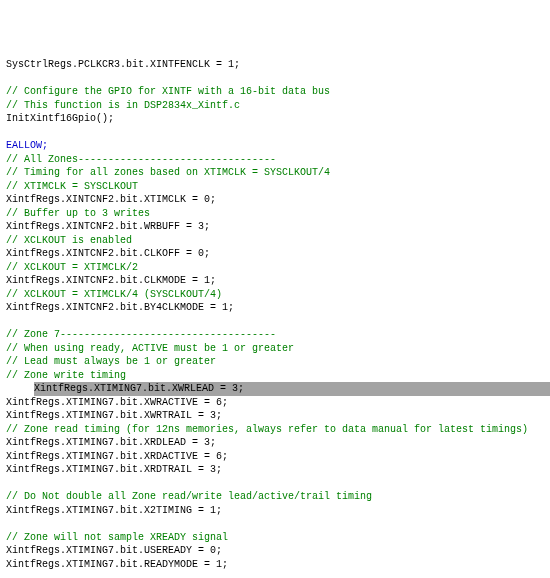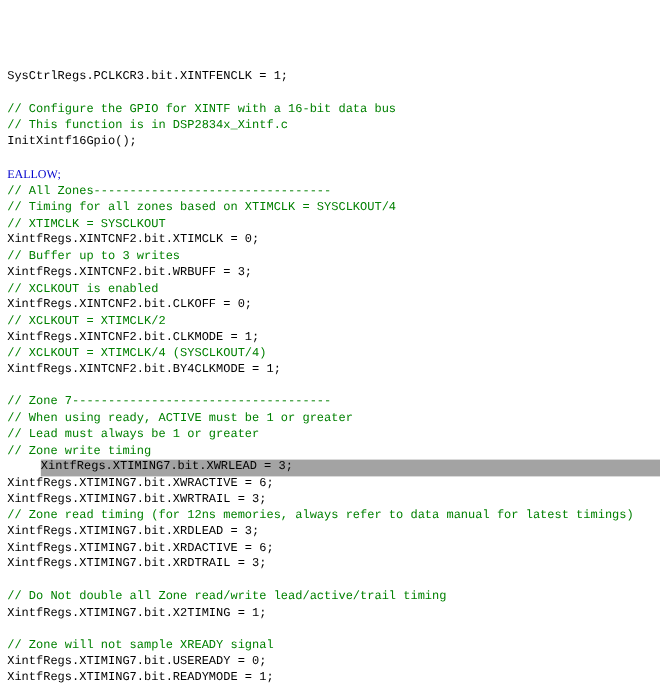--- a/index.html
+++ b/index.html
@@ -9,21 +9,21 @@
     font-family: "Courier New", Courier, monospace;
     font-size: 10px;
     line-height: 1.35;
     color: #000000;
     white-space: pre;
     width: 550px;
     box-sizing: border-box;
   }
   .code-line { display: block; }
   .comment { color: #008000; }
-  .keyword { color: #0000cc; font-family: Liberation Serif, serif; }
+  .keyword { color: #0000cc; }
   .hl { background: #a3a3a3; display: inline-block; width: 100%; margin-left: 28px; }
 </style>
 </head>
 <body>
 
 
 
 <div id="code-block"><span class="code-line"><span>SysCtrlRegs.PCLKCR3.bit.XINTFENCLK = 1;</span></span><span class="code-line"><span> </span></span><span class="code-line"><span class="comment">// Configure the GPIO for XINTF with a 16-bit data bus</span></span><span class="code-line"><span class="comment">// This function is in DSP2834x_Xintf.c</span></span><span class="code-line"><span>InitXintf16Gpio();</span></span><span class="code-line"><span> </span></span><span class="code-line"><span class="keyword">EALLOW;</span></span><span class="code-line"><span class="comment">// All Zones---------------------------------</span></span><span class="code-line"><span class="comment">// Timing for all zones based on XTIMCLK = SYSCLKOUT/4</span></span><span class="code-line"><span class="comment">// XTIMCLK = SYSCLKOUT</span></span><span class="code-line"><span>XintfRegs.XINTCNF2.bit.XTIMCLK = 0;</span></span><span class="code-line"><span class="comment">// Buffer up to 3 writes</span></span><span class="code-line"><span>XintfRegs.XINTCNF2.bit.WRBUFF = 3;</span></span><span class="code-line"><span class="comment">// XCLKOUT is enabled</span></span><span class="code-line"><span>XintfRegs.XINTCNF2.bit.CLKOFF = 0;</span></span><span class="code-line"><span class="comment">// XCLKOUT = XTIMCLK/2</span></span><span class="code-line"><span>XintfRegs.XINTCNF2.bit.CLKMODE = 1;</span></span><span class="code-line"><span class="comment">// XCLKOUT = XTIMCLK/4 (SYSCLKOUT/4)</span></span><span class="code-line"><span>XintfRegs.XINTCNF2.bit.BY4CLKMODE = 1;</span></span><span class="code-line"><span> </span></span><span class="code-line"><span class="comment">// Zone 7------------------------------------</span></span><span class="code-line"><span class="comment">// When using ready, ACTIVE must be 1 or greater</span></span><span class="code-line"><span class="comment">// Lead must always be 1 or greater</span></span><span class="code-line"><span class="comment">// Zone write timing</span></span><span class="code-line hl"><span>XintfRegs.XTIMING7.bit.XWRLEAD = 3;</span></span><span class="code-line"><span>XintfRegs.XTIMING7.bit.XWRACTIVE = 6;</span></span><span class="code-line"><span>XintfRegs.XTIMING7.bit.XWRTRAIL = 3;</span></span><span class="code-line"><span class="comment">// Zone read timing (for 12ns memories, always refer to data manual for latest timings)</span></span><span class="code-line"><span>XintfRegs.XTIMING7.bit.XRDLEAD = 3;</span></span><span class="code-line"><span>XintfRegs.XTIMING7.bit.XRDACTIVE = 6;</span></span><span class="code-line"><span>XintfRegs.XTIMING7.bit.XRDTRAIL = 3;</span></span><span class="code-line"><span> </span></span><span class="code-line"><span class="comment">// Do Not double all Zone read/write lead/active/trail timing</span></span><span class="code-line"><span>XintfRegs.XTIMING7.bit.X2TIMING = 1;</span></span><span class="code-line"><span> </span></span><span class="code-line"><span class="comment">// Zone will not sample XREADY signal</span></span><span class="code-line"><span>XintfRegs.XTIMING7.bit.USEREADY = 0;</span></span><span class="code-line"><span>XintfRegs.XTIMING7.bit.READYMODE = 1;</span></span><span class="code-line"><span> </span></span></div>
 
 

